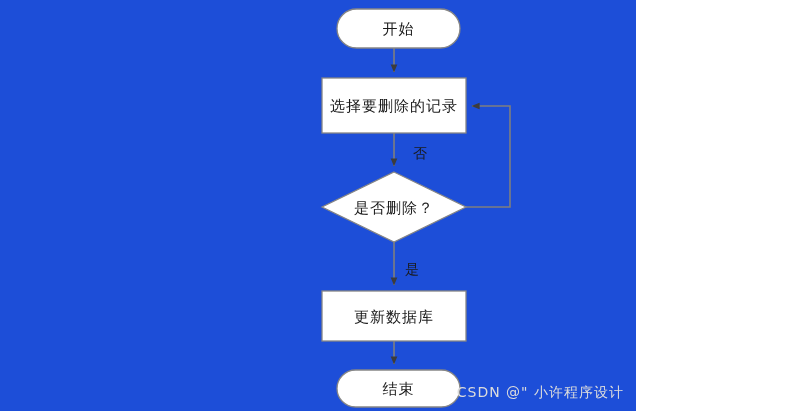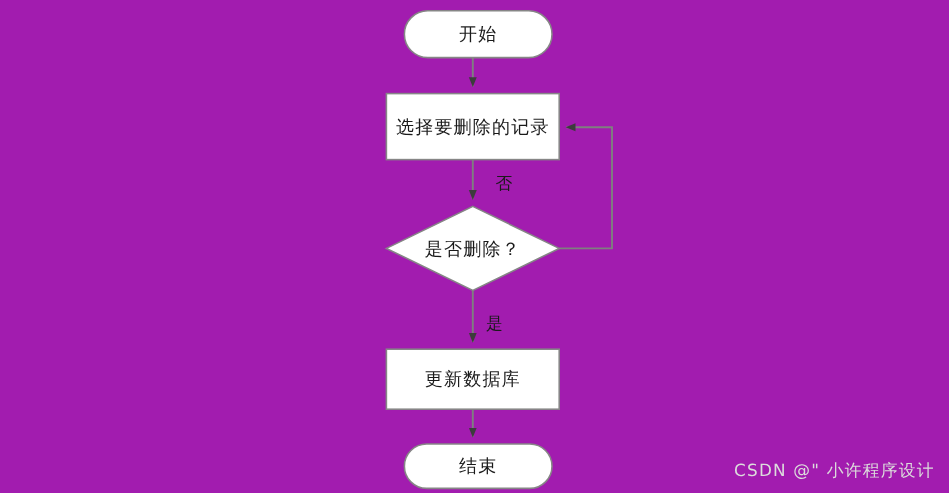--- a/index.html
+++ b/index.html
@@ -5,23 +5,23 @@
   html, body {
     margin: 0;
     padding: 0;
     background: #ffffff;
   }
   body {
     font-family: "DejaVu Sans", "Liberation Sans", sans-serif;
   }
   #canvas {
     position: relative;
-    width: 791px;
+    width: 636px;
     height: 411px;
-    background: #a21caf;
+    background: #1d4ed8;
     overflow: hidden;
   }
   #flow-svg {
     position: absolute;
     left: 0;
     top: 0;
     width: 791px;
     height: 411px;
   }
   .node-shape {

